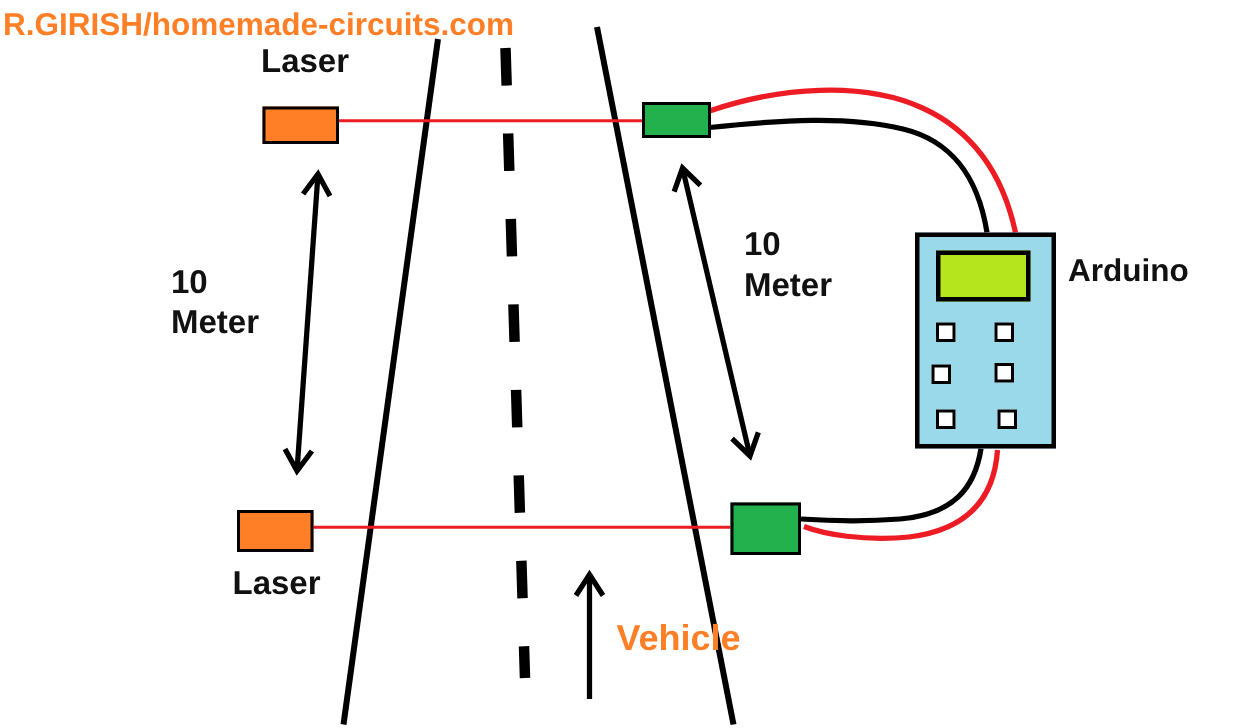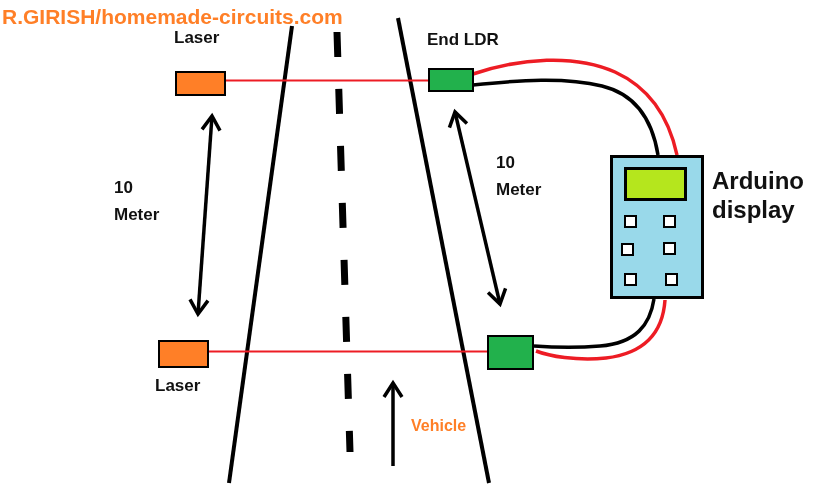--- a/index.html
+++ b/index.html
@@ -1,46 +1,46 @@
 <!DOCTYPE html>
 <html><head>
 <meta charset="utf-8">
 <style>
   html,body{margin:0;padding:0;background:#fff;}
   #canvas{
     position:relative;width:835px;height:485px;background:#ffffff;overflow:hidden;
     font-family:"Liberation Sans",sans-serif;
   }
   #wires{position:absolute;left:0;top:0;width:835px;height:485px;}
-  .lbl{position:absolute;font-weight:bold;color:#111;font-size:17px;white-space:nowrap;line-height:1.1;}
+  .lbl{position:absolute;font-weight:bold;color:#111;font-size:22px;white-space:nowrap;line-height:1.1;}
   .watermark{position:absolute;left:2px;top:5px;font-size:21px;font-weight:bold;color:#FF7F27;white-space:nowrap;}
   .box{position:absolute;border:2px solid #000;box-sizing:border-box;}
   .laser-box{background:#FF7F27;}
   .ldr-box{background:#22B14C;}
   #laser-top-box{left:175px;top:71px;width:51px;height:25px;}
   #laser-bottom-box{left:158px;top:340px;width:51px;height:28px;}
   #end-ldr-box{left:428px;top:68px;width:46px;height:24px;}
   #start-ldr-box{left:487px;top:335px;width:47px;height:35px;}
   #lbl-laser-top{left:174px;top:29px;}
   #lbl-end-ldr{left:427px;top:31px;}
   #lbl-start-ldr{left:502px;top:392px;}
   #lbl-laser-bottom{left:155px;top:377px;}
   .two-line{line-height:27px;}
   #lbl-dist-left{left:114px;top:174px;}
   #lbl-dist-right{left:496px;top:149px;}
-  #lbl-vehicle{left:411px;top:412px;font-size:16px;color:#FF7F27;line-height:27px;}
+  #lbl-vehicle{left:411px;top:412px;font-size:24px;color:#FF7F27;line-height:27px;}
   #arduino-box{position:absolute;left:610px;top:155px;width:94px;height:144px;
     background:#99D9EA;border:3px solid #000;box-sizing:border-box;}
   #arduino-screen{position:absolute;left:11px;top:9px;width:63px;height:34px;
     background:#B5E61D;border:3px solid #000;box-sizing:border-box;}
   .ard-btn{position:absolute;width:13px;height:13px;background:#fff;border:2px solid #000;box-sizing:border-box;}
   .b1{left:11px;top:57px;} .b2{left:50px;top:57px;}
   .b3{left:8px;top:85px;}  .b4{left:50px;top:84px;}
   .b5{left:11px;top:115px;}.b6{left:52px;top:115px;}
-  #lbl-arduino{left:712px;top:166px;font-size:24px;line-height:29px;}
+  #lbl-arduino{left:712px;top:166px;font-size:21px;line-height:29px;}
 </style>
 </head>
 <body>
 
 <div id="canvas">
 
   <svg id="wires" width="835" height="485" viewBox="0 0 835 485">
     <defs>
       <marker id="ah" viewBox="-16 -12 18 24" refX="0" refY="0" markerWidth="18" markerHeight="24" orient="auto-start-reverse" markerUnits="userSpaceOnUse" overflow="visible">
         <path d="M-14,-9 L0,0 L-14,9" fill="none" stroke="#000" stroke-width="3.5"></path>
@@ -63,21 +63,20 @@
     <path d="M212,116 L198,314" stroke="#000" stroke-width="3.5" fill="none" marker-start="url(#ah)" marker-end="url(#ah)"></path>
     <path d="M455,112 L500,304" stroke="#000" stroke-width="3.5" fill="none" marker-start="url(#ah)" marker-end="url(#ah)"></path>
     <path d="M393,466 L393,383" stroke="#000" stroke-width="3.5" fill="none" marker-end="url(#ah)"></path>
   </svg>
 
   <div class="watermark">R.GIRISH/homemade-circuits.com</div>
 
   <div class="lbl" id="lbl-laser-top">Laser</div>
   <div class="box laser-box" id="laser-top-box"></div>
 
-  <div class="lbl" id="lbl-end-ldr">End LDR</div>
   <div class="box ldr-box" id="end-ldr-box"></div>
 
   <div class="lbl two-line" id="lbl-dist-left">
     <div>10</div>
     <div>Meter</div>
   </div>
 
   <div class="lbl two-line" id="lbl-dist-right">
     <div>10</div>
     <div>Meter</div>
@@ -87,21 +86,20 @@
     <div id="arduino-screen"></div>
     <div class="ard-btn b1"></div>
     <div class="ard-btn b2"></div>
     <div class="ard-btn b3"></div>
     <div class="ard-btn b4"></div>
     <div class="ard-btn b5"></div>
     <div class="ard-btn b6"></div>
   </div>
   <div class="lbl" id="lbl-arduino">
     <div>Arduino</div>
-    <div>display</div>
   </div>
 
   <div class="box ldr-box" id="start-ldr-box"></div>
 
   <div class="box laser-box" id="laser-bottom-box"></div>
   <div class="lbl" id="lbl-laser-bottom">Laser</div>
 
   <div class="lbl" id="lbl-vehicle">
     <div>Vehicle</div>
   </div>

